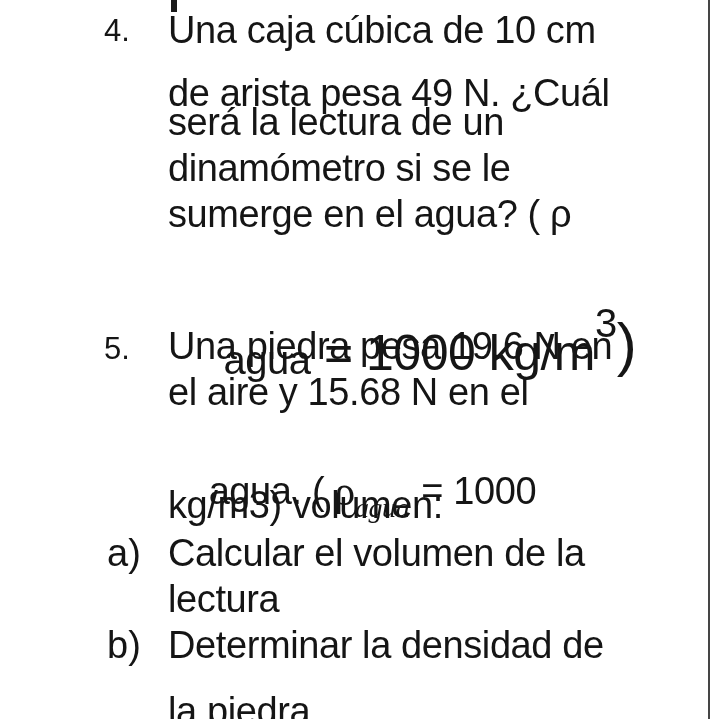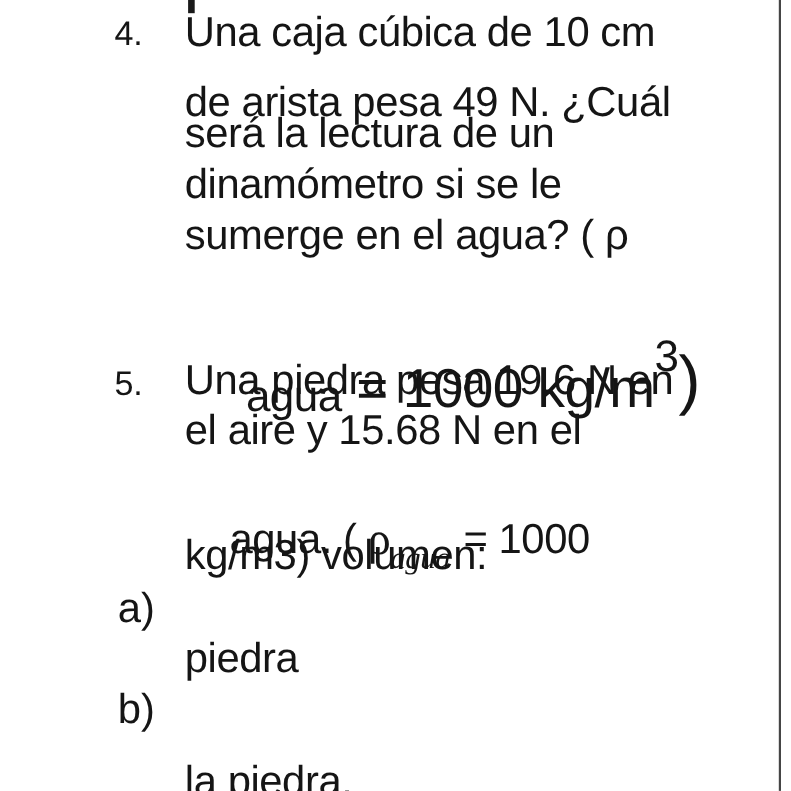--- a/index.html
+++ b/index.html
@@ -103,18 +103,20 @@
   <div class="ln" style="top:323px">Una piedra pesa 19.6 N en</div>
   <div class="ln" style="top:369px">el aire y 15.68 N en el</div>
 
   <div class="formula5">
     <span>agua. ( </span><span class="f-rho">ρ</span><span class="f-sub-it">agua</span><span class="f-eq">= 1000</span>
   </div>
 
   <div class="ln" style="top:482px">kg/m3) volumen:</div>
 
   <div class="marker-letter" style="top:530px">a)</div>
-  <div class="ln" style="top:576px">piedra</div>
+  <div class="ln" style="top:530px">Calcular el volumen de la</div>
+  <div class="ln" style="top:576px">lectura</div>
 
   <div class="marker-letter" style="top:622px">b)</div>
+  <div class="ln" style="top:622px">Determinar la densidad de</div>
   <div class="ln" style="top:688px">la piedra.</div>
 
 </div>
 
 </body></html>

